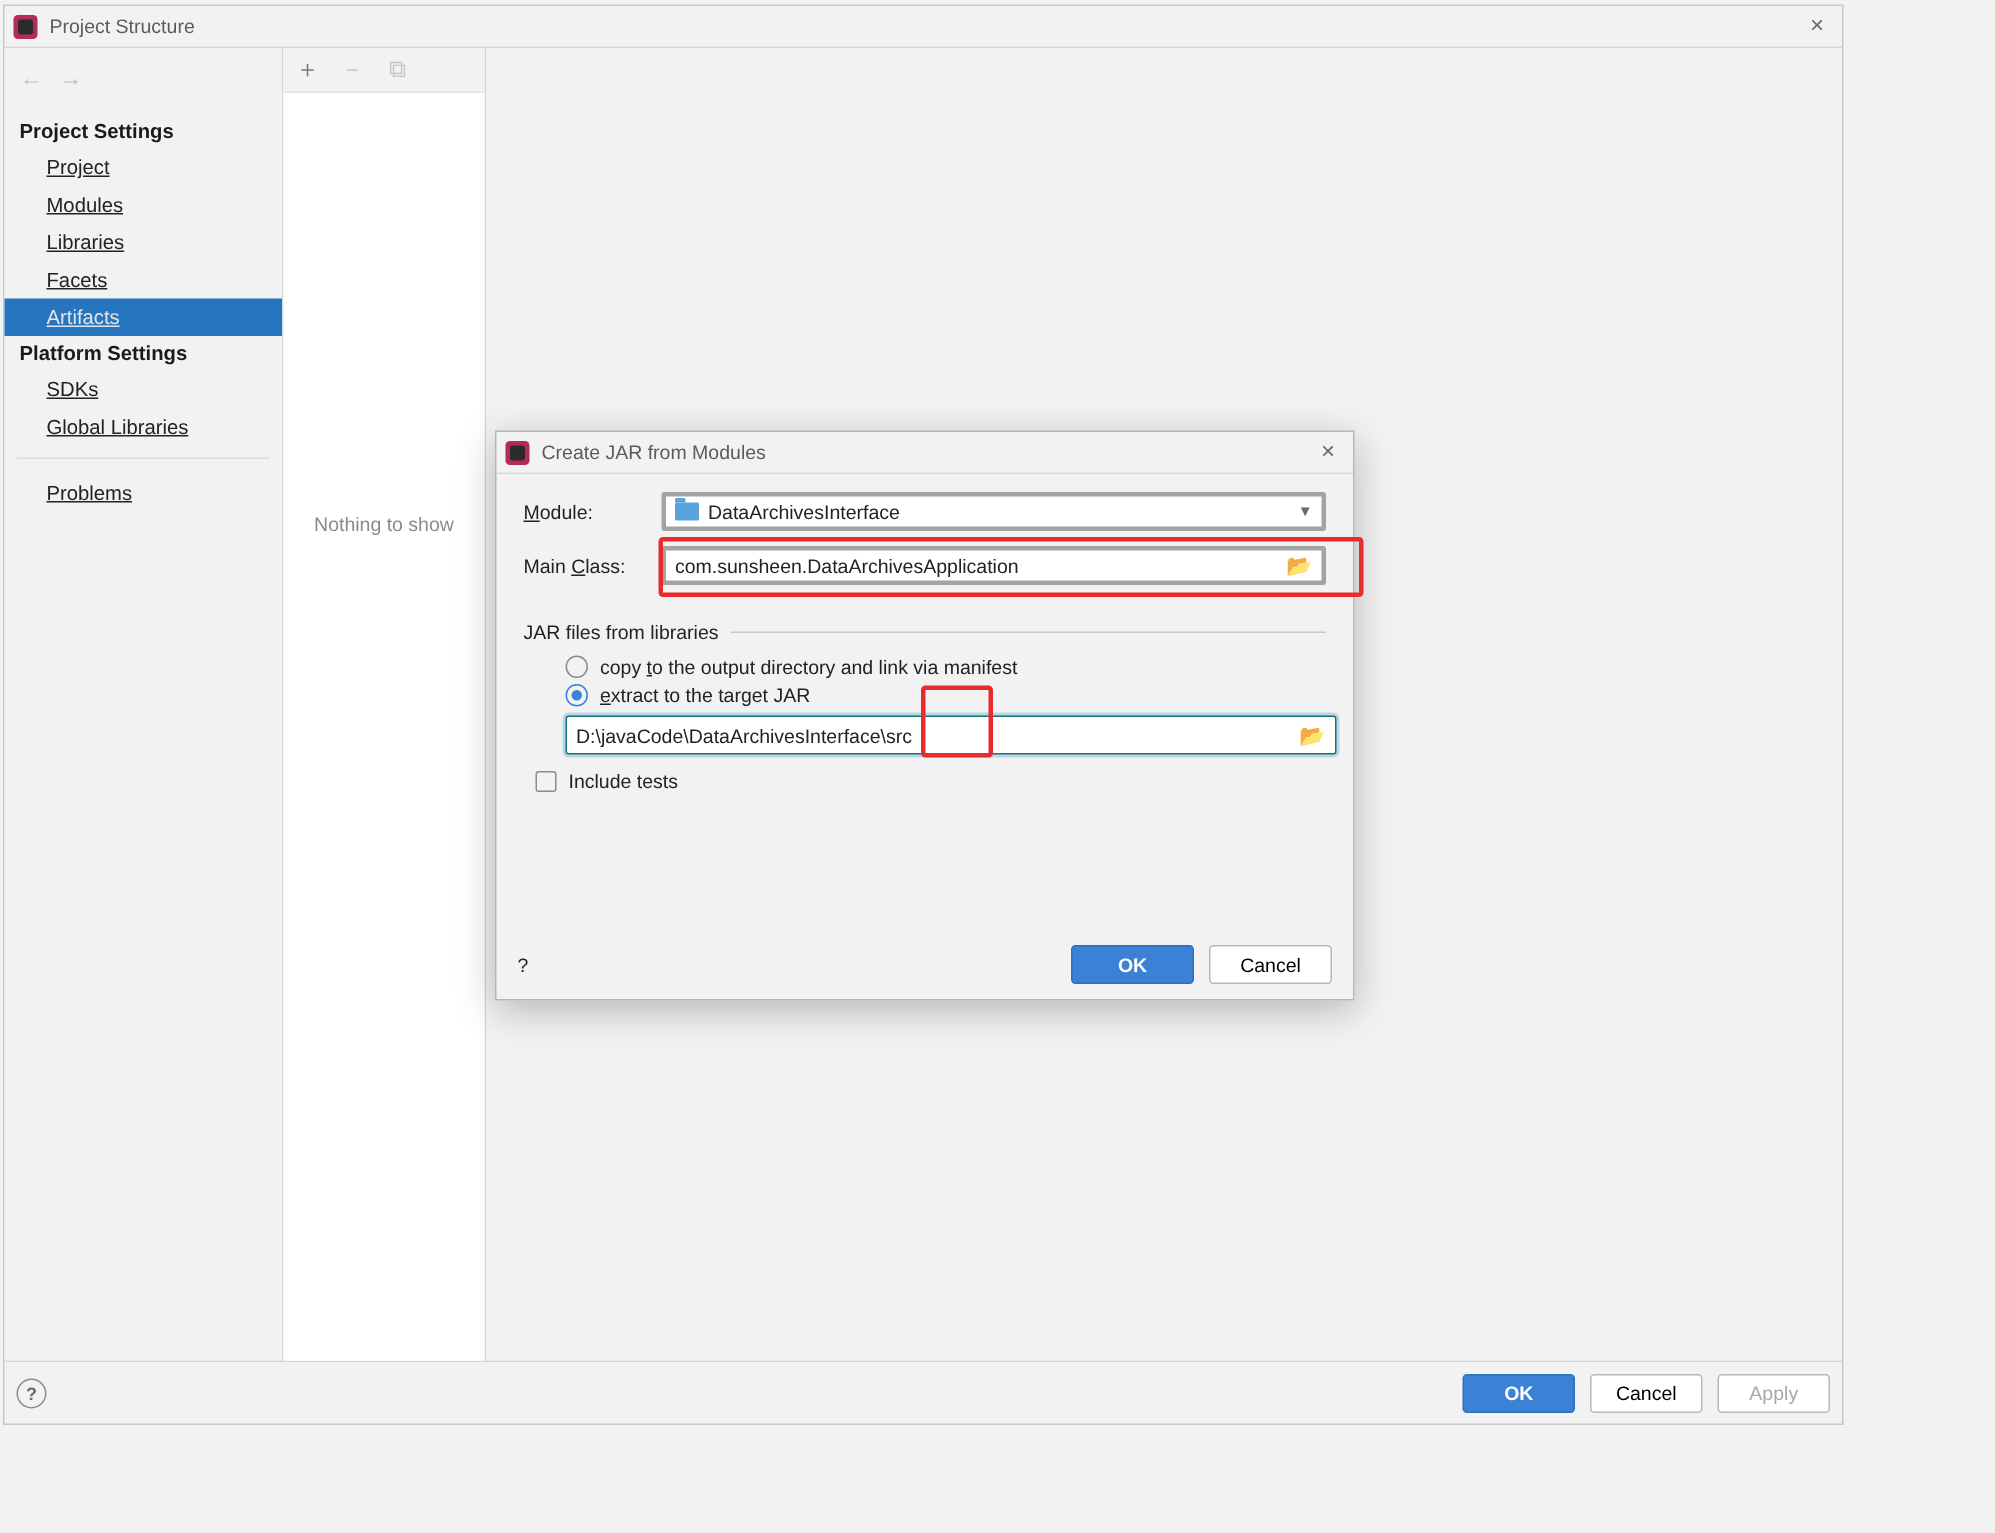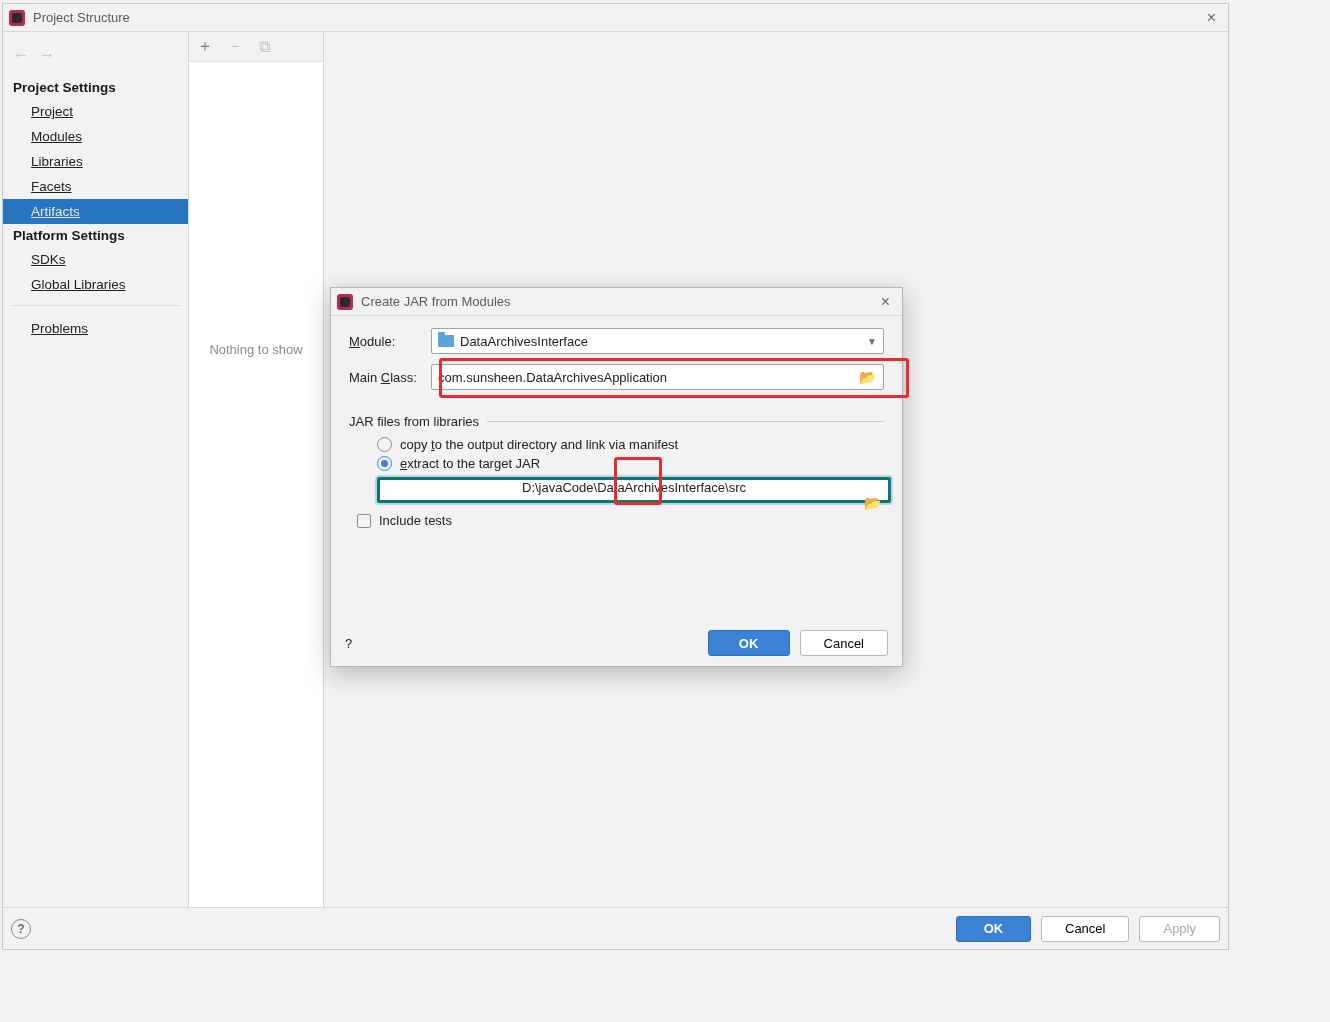--- a/index.html
+++ b/index.html
@@ -154,21 +154,21 @@
   }
   .footer .spacer { flex: 1; }
   .btn {
     min-width: 75px;
     height: 26px;
     border: 1px solid #b8b8b8;
     background: #fff;
     border-radius: 3px;
     font-size: 13px;
     cursor: pointer;
-    padding: 0 23px;
+    padding: 0 4px;
   }
   .btn.primary {
     background: #3b82d6;
     border-color: #2f6fbb;
     color: #fff;
     font-weight: 600;
   }
   .btn.disabled { color: #a8a8a8; }
 
   
@@ -182,31 +182,32 @@
   }
   .modal .titlebar { height: 28px; }
 
   .modal-body {
     padding: 12px 18px 0 18px;
   }
   .form-row {
     display: flex;
     align-items: center;
     margin-bottom: 10px;
+    gap: 10px;
   }
   .form-label {
     width: 82px;
     font-size: 13px;
     color: #222;
   }
   .combo, .textfield {
     flex: 1;
     height: 26px;
     background: #fff;
-    border: 1px solid #a3a3a3;
+    border: 3px solid #a3a3a3;
     border-radius: 2px;
     display: flex;
     align-items: center;
     padding: 0 6px;
     font-size: 13px;
     position: relative;
   }
   .combo .folder-icon, .textfield .folder-icon {
     width: 16px; height: 12px;
     background: #5aa4de;
@@ -225,23 +226,22 @@
     margin-left: auto;
     color: #6a6a6a;
     font-size: 10px;
   }
   .textfield .browse-icon {
     margin-left: auto;
     color: #b8b8b8;
     font-size: 14px;
   }
   .textfield.focused {
-    border: 3px solid #0f766e;
+    border: 1px solid #0f766e;
     box-shadow: 0 0 0 2px rgba(90,160,220,0.35);
-    flex-direction: column;
   }
 
   .highlight-red {
     position: absolute;
     border: 3px solid #e62c2c;
     border-radius: 3px;
     pointer-events: none;
   }
 
   .group-label {

